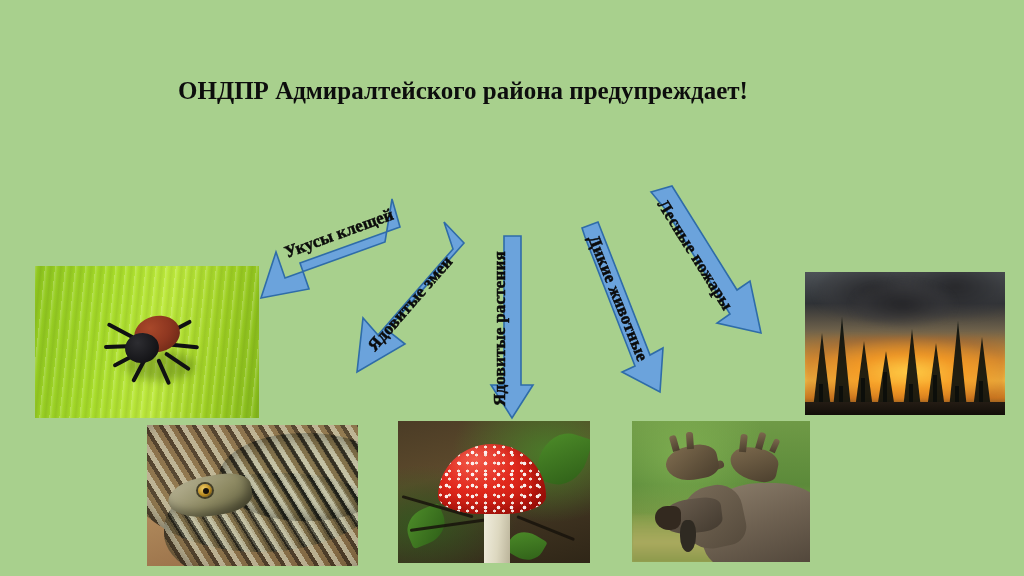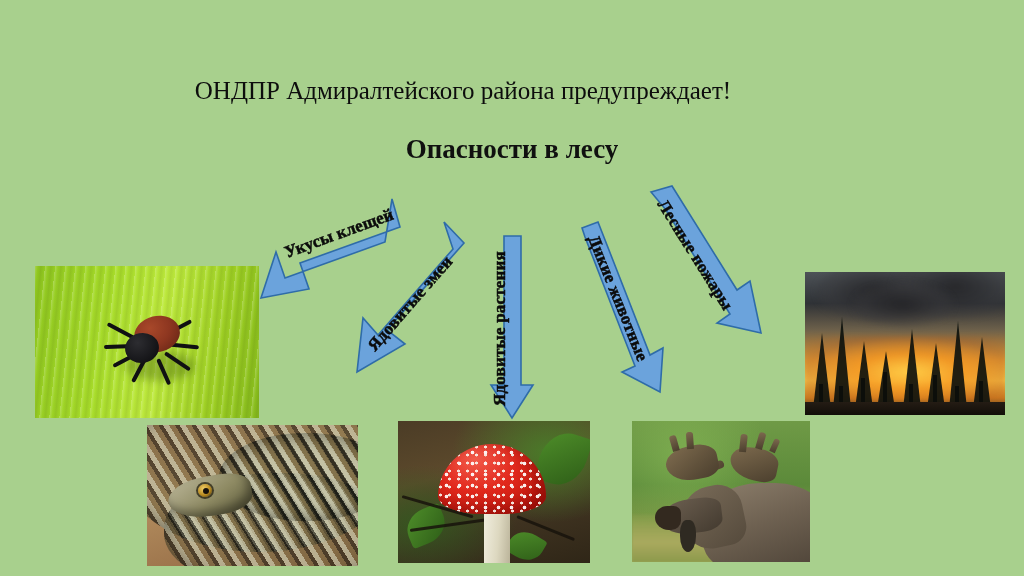--- a/index.html
+++ b/index.html
@@ -32,21 +32,21 @@
     line-height: 46px;
     color: #0d0d0d;
     letter-spacing: 0.3px;
   }
   #title-sub {
     position: absolute;
     left: 0; top: 76px;
     width: 926px;
     text-align: center;
     font-family: "Liberation Serif", serif;
-    font-weight: normal;
+    font-weight: bold;
     font-size: 25px;
     line-height: 30px;
     color: #0d0d0d;
   }
   #title-topic {
     position: absolute;
     left: 0; top: 133px;
     width: 1024px;
     text-align: center;
     font-family: "Liberation Serif", serif;
@@ -318,21 +318,20 @@
   .photo.mat {
     box-shadow: 0 0 0 0 rgba(0,0,0,0);
   }
 </style>
 </head>
 <body>
 
 <div id="slide" style="background: rgb(168, 208, 141);">
 
   <div id="title-sub">ОНДПР Адмиралтейского района предупреждает!</div>
-  <div id="title-topic">Опасности в лесу</div>
 
   <div class="photo mat" id="photo-tick" style="left:35px; top:266px; width:224px; height:152px;">
     <div class="bg"></div>
     <div class="shadow"></div>
     <div class="leg" style="left:44%; top:46%; width:30px; height:4px; transform:rotate(-152deg);"></div>
     <div class="leg" style="left:45%; top:51%; width:32px; height:4px; transform:rotate(178deg);"></div>
     <div class="leg" style="left:46%; top:56%; width:28px; height:4px; transform:rotate(152deg);"></div>
     <div class="leg" style="left:49%; top:60%; width:26px; height:4px; transform:rotate(118deg);"></div>
     <div class="leg" style="left:57%; top:45%; width:32px; height:4px; transform:rotate(-28deg);"></div>
     <div class="leg" style="left:58%; top:50%; width:34px; height:4px; transform:rotate(6deg);"></div>

